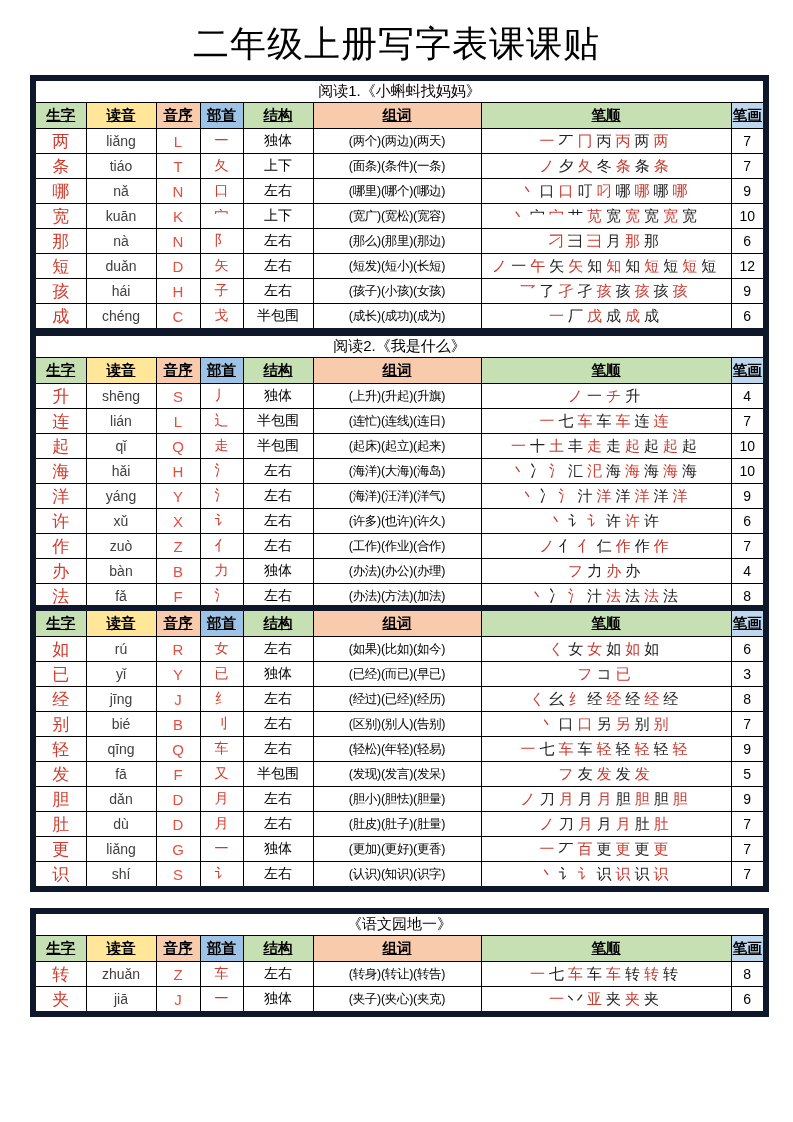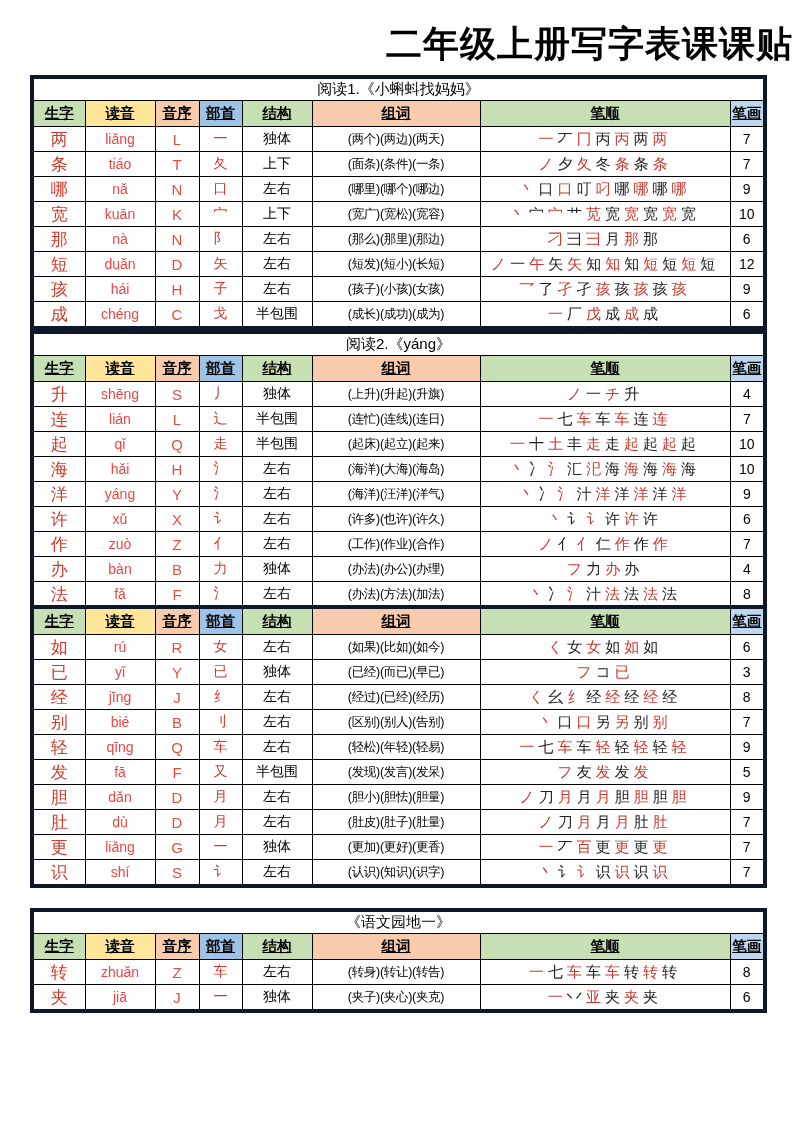--- a/index.html
+++ b/index.html
@@ -2,36 +2,36 @@
 <html><head>
 <meta charset="utf-8">
 <style>
   html,body { margin:0; padding:0; background:#fff; }
   .page {
     position:relative; width:793px; height:1122px; background:#ffffff;
     font-family:"Liberation Sans","DejaVu Sans",sans-serif; color:#000;
   }
   .title {
     position:absolute; top:20px; left:0; width:793px;
-    text-align:right; font-size:36px; font-weight:bold; letter-spacing:1px;
+    text-align:center; font-size:36px; font-weight:normal; letter-spacing:1px;
   }
   table.vocab {
     position:absolute; left:30px; width:733px;
     border-collapse:collapse; table-layout:fixed;
-    border:4px solid #0f172a;
+    border:6px solid #0f172a;
   }
   table.vocab td, table.vocab th {
     border:1.5px solid #000; padding:0; overflow:hidden; white-space:nowrap;
     text-align:center; vertical-align:middle;
   }
   td.section { height:21px; text-align:left; padding-left:6px; font-size:15px; background:#fff; }
   table.vocab th { height:25px; font-size:14.5px; font-weight:600;text-decoration:underline; }
   table.vocab td.cell { height:24px; }
   .c-char   { color:#cf3a2b; font-size:17px; }
-  .c-pinyin { color:#ef4444; font-size:14px; }
+  .c-pinyin { color:#404040; font-size:14px; }
   .c-initial{ color:#e05140; font-size:15px; }
   .c-radical{ color:#cf3a2b; font-size:14px; }
   .c-structure{ font-size:14px; }
   .c-words  { font-size:12.5px; letter-spacing:-0.3px; }
   .c-strokes{ text-align:left; padding-left:5px; font-size:15px;margin-top:23px; }
   .c-count  { font-size:14px; }
   .sk-r { color:#c8392e; margin-right:4px; }
   .sk-b { color:#222222; margin-right:4px; }
   .footer { position:absolute; top:1060px; left:0; width:793px; height:28px; }
   .watermark {
@@ -165,21 +165,21 @@
         <col style="width: 70px;">
         <col style="width: 44px;">
         <col style="width: 43px;">
         <col style="width: 70px;">
         <col style="width: 168px;">
         <col style="width: 250px;">
         <col style="width: 35px;">
       </colgroup>
       <tbody>
         <tr>
-          <td colspan="8" class="section">阅读2.《yáng》</td>
+          <td colspan="8" class="section">阅读2.《我是什么》</td>
         </tr>
         <tr>
           <th style="background: rgb(198, 224, 180);">生字</th>
           <th style="background: rgb(255, 230, 153);">读音</th>
           <th style="background: rgb(248, 203, 173);">音序</th>
           <th style="background: rgb(157, 195, 230);">部首</th>
           <th style="background: rgb(198, 224, 180);">结构</th>
           <th style="background: rgb(248, 203, 173);">组词</th>
           <th style="background: rgb(198, 224, 180);">笔顺</th>
           <th style="background: rgb(189, 215, 238);">笔画</th>

